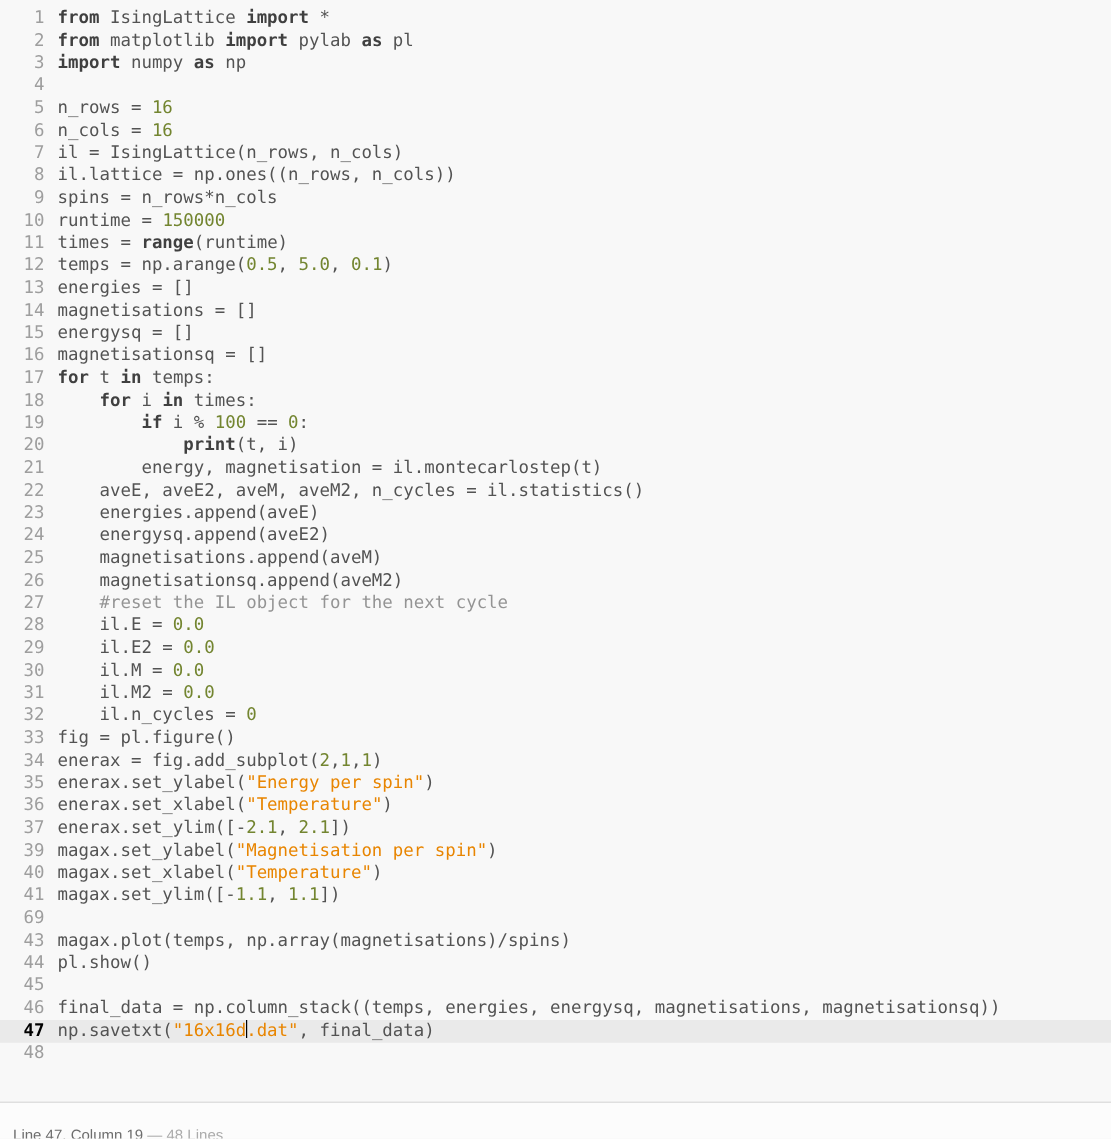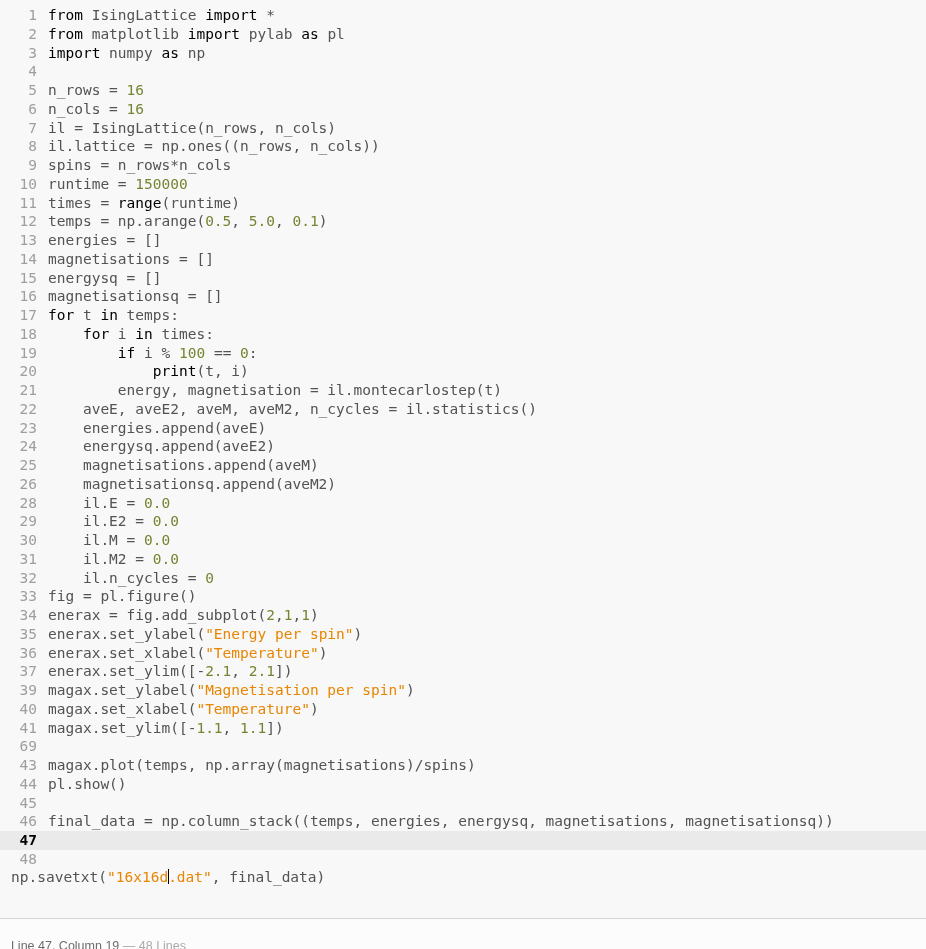--- a/index.html
+++ b/index.html
@@ -27,40 +27,39 @@
     line-height: 18.75px;
     cursor: text;
   }
   .line {
     display: flex;
     height: 18.75px;
     white-space: pre;
   }
   .line.active {
     background: #eaeaea;
-    flex-direction: column;
   }
   .gutter {
     display: inline-block;
     flex: 0 0 37px;
     width: 37px;
     text-align: right;
     color: #9e9e9e;
     user-select: none;
   }
   .line.active .gutter {
     color: #000000;
     font-weight: bold;
   }
   .code {
     padding-left: 11px;
     white-space: pre;
   }
   .tok-d { color: #535353; }
-  .tok-k { color: #000000; }
+  .tok-k { color: #404040; font-weight: bold; }
   .tok-n { color: #738530; }
   .tok-s { color: #e88501; }
   .tok-c { color: #949494; }
   .caret {
     display: inline-block;
     width: 1px;
     height: 15px;
     background: #000000;
     vertical-align: -2px;
     margin: 0 -0.5px;
@@ -107,20 +106,21 @@
       <div class="line"><span class="gutter">17</span><span class="code"><span class="tok-k">for</span><span class="tok-d"> t </span><span class="tok-k">in</span><span class="tok-d"> temps:</span></span></div>
       <div class="line"><span class="gutter">18</span><span class="code"><span class="tok-d">    </span><span class="tok-k">for</span><span class="tok-d"> i </span><span class="tok-k">in</span><span class="tok-d"> times:</span></span></div>
       <div class="line"><span class="gutter">19</span><span class="code"><span class="tok-d">        </span><span class="tok-k">if</span><span class="tok-d"> i % </span><span class="tok-n">100</span><span class="tok-d"> == </span><span class="tok-n">0</span><span class="tok-d">:</span></span></div>
       <div class="line"><span class="gutter">20</span><span class="code"><span class="tok-d">            </span><span class="tok-k">print</span><span class="tok-d">(t, i)</span></span></div>
       <div class="line"><span class="gutter">21</span><span class="code"><span class="tok-d">        energy, magnetisation = il.montecarlostep(t)</span></span></div>
       <div class="line"><span class="gutter">22</span><span class="code"><span class="tok-d">    aveE, aveE2, aveM, aveM2, n_cycles = il.statistics()</span></span></div>
       <div class="line"><span class="gutter">23</span><span class="code"><span class="tok-d">    energies.append(aveE)</span></span></div>
       <div class="line"><span class="gutter">24</span><span class="code"><span class="tok-d">    energysq.append(aveE2)</span></span></div>
       <div class="line"><span class="gutter">25</span><span class="code"><span class="tok-d">    magnetisations.append(aveM)</span></span></div>
       <div class="line"><span class="gutter">26</span><span class="code"><span class="tok-d">    magnetisationsq.append(aveM2)</span></span></div>
+      <div class="line"><span class="gutter">27</span><span class="code"><span class="tok-d">    </span><span class="tok-c">#reset the IL object for the next cycle</span></span></div>
       <div class="line"><span class="gutter">28</span><span class="code"><span class="tok-d">    il.E = </span><span class="tok-n">0.0</span></span></div>
       <div class="line"><span class="gutter">29</span><span class="code"><span class="tok-d">    il.E2 = </span><span class="tok-n">0.0</span></span></div>
       <div class="line"><span class="gutter">30</span><span class="code"><span class="tok-d">    il.M = </span><span class="tok-n">0.0</span></span></div>
       <div class="line"><span class="gutter">31</span><span class="code"><span class="tok-d">    il.M2 = </span><span class="tok-n">0.0</span></span></div>
       <div class="line"><span class="gutter">32</span><span class="code"><span class="tok-d">    il.n_cycles = </span><span class="tok-n">0</span></span></div>
       <div class="line"><span class="gutter">33</span><span class="code"><span class="tok-d">fig = pl.figure()</span></span></div>
       <div class="line"><span class="gutter">34</span><span class="code"><span class="tok-d">enerax = fig.add_subplot(</span><span class="tok-n">2</span><span class="tok-d">,</span><span class="tok-n">1</span><span class="tok-d">,</span><span class="tok-n">1</span><span class="tok-d">)</span></span></div>
       <div class="line"><span class="gutter">35</span><span class="code"><span class="tok-d">enerax.set_ylabel(</span><span class="tok-s">"Energy per spin"</span><span class="tok-d">)</span></span></div>
       <div class="line"><span class="gutter">36</span><span class="code"><span class="tok-d">enerax.set_xlabel(</span><span class="tok-s">"Temperature"</span><span class="tok-d">)</span></span></div>
       <div class="line"><span class="gutter">37</span><span class="code"><span class="tok-d">enerax.set_ylim([-</span><span class="tok-n">2.1</span><span class="tok-d">, </span><span class="tok-n">2.1</span><span class="tok-d">])</span></span></div>

